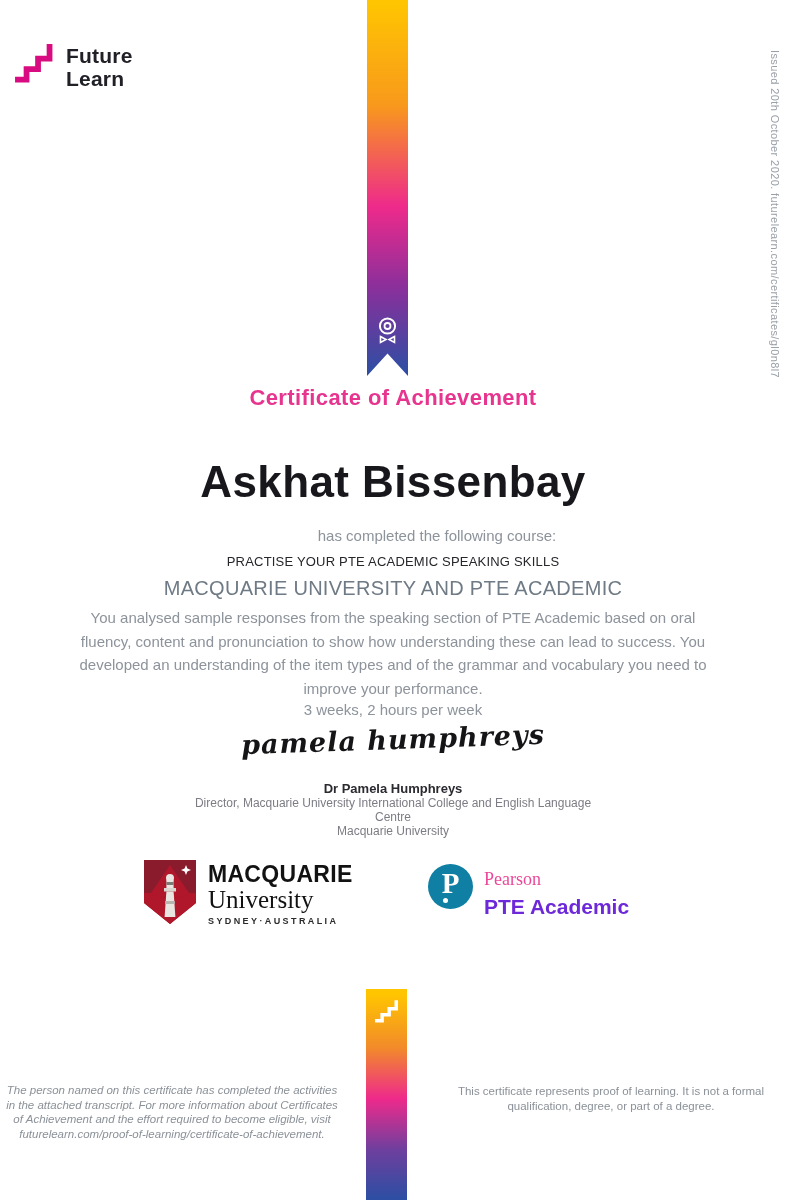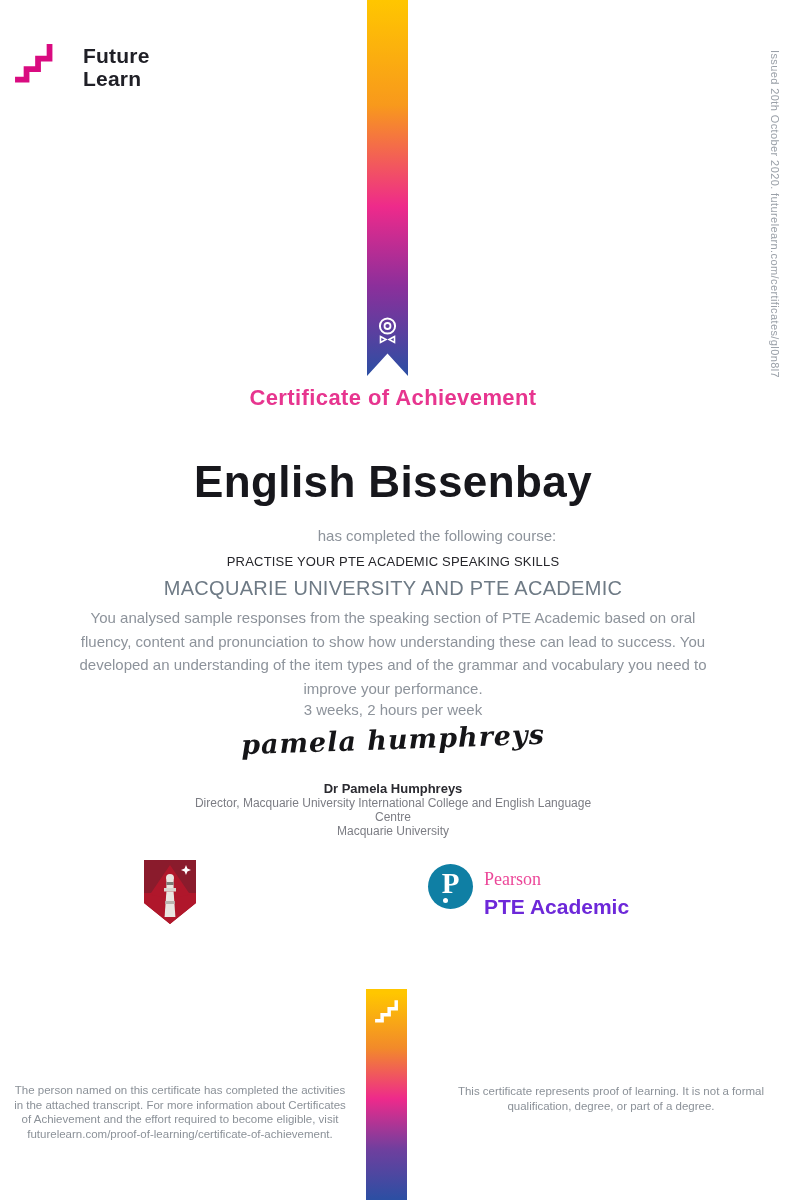--- a/index.html
+++ b/index.html
@@ -8,21 +8,21 @@
     --ribbon-purple:#8c2f9b; --ribbon-blue:#2b4fa3;
     --macquarie-red:#b0172b; --macquarie-dark-red:#8a1b2c;
     --pearson-blue:#0f7fa4;
   }
   html,body{margin:0;padding:0;background:#ffffff;}
   .page{
     position:relative; width:786px; height:1200px; background:#fff;
     font-family:"Liberation Sans", sans-serif; overflow:hidden;
   }
   
-  .fl-logo{position:absolute; top:42px; left:14px; display:flex; align-items:center; gap:23px;}
+  .fl-logo{position:absolute; top:42px; left:14px; display:flex; align-items:center; gap:6px;}
   .fl-logo-text{font-size:21px; font-weight:700; color:#202027; line-height:23px; letter-spacing:0.2px;}
   
   .ribbon-top{
     position:absolute; left:367px; top:0; width:41px; height:376px;
     background:linear-gradient(180deg, var(--ribbon-top) 0%, var(--ribbon-orange) 28%,
       var(--ribbon-pink) 55%, var(--ribbon-purple) 76%, var(--ribbon-blue) 100%);
     clip-path:polygon(0 0, 100% 0, 100% 100%, 50% 94%, 0 100%);
   }
   .ribbon-top .badge{position:absolute; left:0; right:0; bottom:30px; display:flex; justify-content:center;}
   
@@ -67,21 +67,21 @@
   .pe-name{font-family:Liberation Serif, serif; font-size:18px; color:#ec4899; line-height:30px;}
   .pe-sub{font-size:21px; font-weight:700; color:#6d28d9; line-height:25px;}
   
   .ribbon-bottom{
     position:absolute; left:366px; top:989px; width:41px; height:211px;
     background:linear-gradient(180deg, var(--ribbon-top) 2%, #f28a2a 28%,
       var(--ribbon-pink) 52%, #6f3f9e 76%, var(--ribbon-blue) 100%);
   }
   .ribbon-bottom .steps{position:absolute; top:9px; left:0; right:0; display:flex; justify-content:center;}
   .footer-note{position:absolute; text-align:center; font-size:11.5px; line-height:14.5px; color:#8b9198;}
-  .footer-left{top:1083px; left:10px; width:340px;}
+  .footer-left{top:1083px; left:2px; width:340px;font-style:italic;}
   .footer-right{top:1084px; left:441px; width:340px;}
 </style>
 </head>
 <body>
 
 <div class="page">
 
   <div class="fl-logo">
     <span>
       <svg width="46" height="46" viewBox="0 0 44 44">
@@ -101,21 +101,21 @@
         <circle cx="13.5" cy="10" r="3" fill="none" stroke="#fff" stroke-width="1.8"></circle>
         <path d="M6.5 20.5 L12 23.5 L6.5 26.5 Z" fill="none" stroke="#fff" stroke-width="1.6"></path>
         <path d="M20.5 20.5 L15 23.5 L20.5 26.5 Z" fill="none" stroke="#fff" stroke-width="1.6"></path>
       </svg>
     </span>
   </div>
 
   <div class="side-note">Issued 20th October 2020. futurelearn.com/certificates/gl0n8l7</div>
 
   <div class="row cert-heading">Certificate of Achievement</div>
-  <div class="row recipient">English Bissenbay</div>
+  <div class="row recipient">Askhat Bissenbay</div>
   <div class="row completed-line">has completed the following course:</div>
   <div class="row course-title">PRACTISE YOUR PTE ACADEMIC SPEAKING SKILLS</div>
   <div class="row course-providers">MACQUARIE UNIVERSITY AND PTE ACADEMIC</div>
   <div class="description">You analysed sample responses from the speaking section of PTE Academic based on oral fluency, content and pronunciation to show how understanding these can lead to success. You developed an understanding of the item types and of the grammar and vocabulary you need to improve your performance.</div>
   <div class="row duration">3 weeks, 2 hours per week</div>
 
   <div class="row signature-script">
     <span>pamela humphreys</span>
   </div>
   <div class="row sig-name">Dr Pamela Humphreys</div>
@@ -134,20 +134,25 @@
         <path d="M27 40 L53 34 V44 L27 65 L1 44 V34 Z" fill="#b0172b"></path>
         <path d="M43 6 l1.4 3.6 3.6 1.4 -3.6 1.4 -1.4 3.6 -1.4 -3.6 -3.6 -1.4 3.6 -1.4 Z" fill="#fff"></path>
         <circle cx="27" cy="19" r="4" fill="#e9e6e1"></circle>
         <rect x="23.4" y="21" width="7.2" height="8" fill="#e9e6e1"></rect>
         <rect x="23.4" y="23" width="7.2" height="3" fill="#7d7a76"></rect>
         <rect x="21" y="29" width="12" height="3.5" fill="#d9d5cf"></rect>
         <path d="M23.4 32.5 L30.6 32.5 L32.4 58 L21.6 58 Z" fill="#e9e6e1"></path>
         <rect x="22.2" y="42" width="9.6" height="3" fill="#b9b4ae"></rect>
       </svg>
     </span>
+    <div class="mq-text">
+      <div class="mq-name">MACQUARIE</div>
+      <div class="mq-sub">University</div>
+      <div class="mq-tag">SYDNEY·AUSTRALIA</div>
+    </div>
   </div>
 
   <div class="logo-pearson">
     <span class="pe-circle">
       <span class="pe-p">P</span>
       <span class="pe-dot"></span>
     </span>
     <div class="pe-text">
       <div class="pe-name">Pearson</div>
       <div class="pe-sub">PTE Academic</div>

